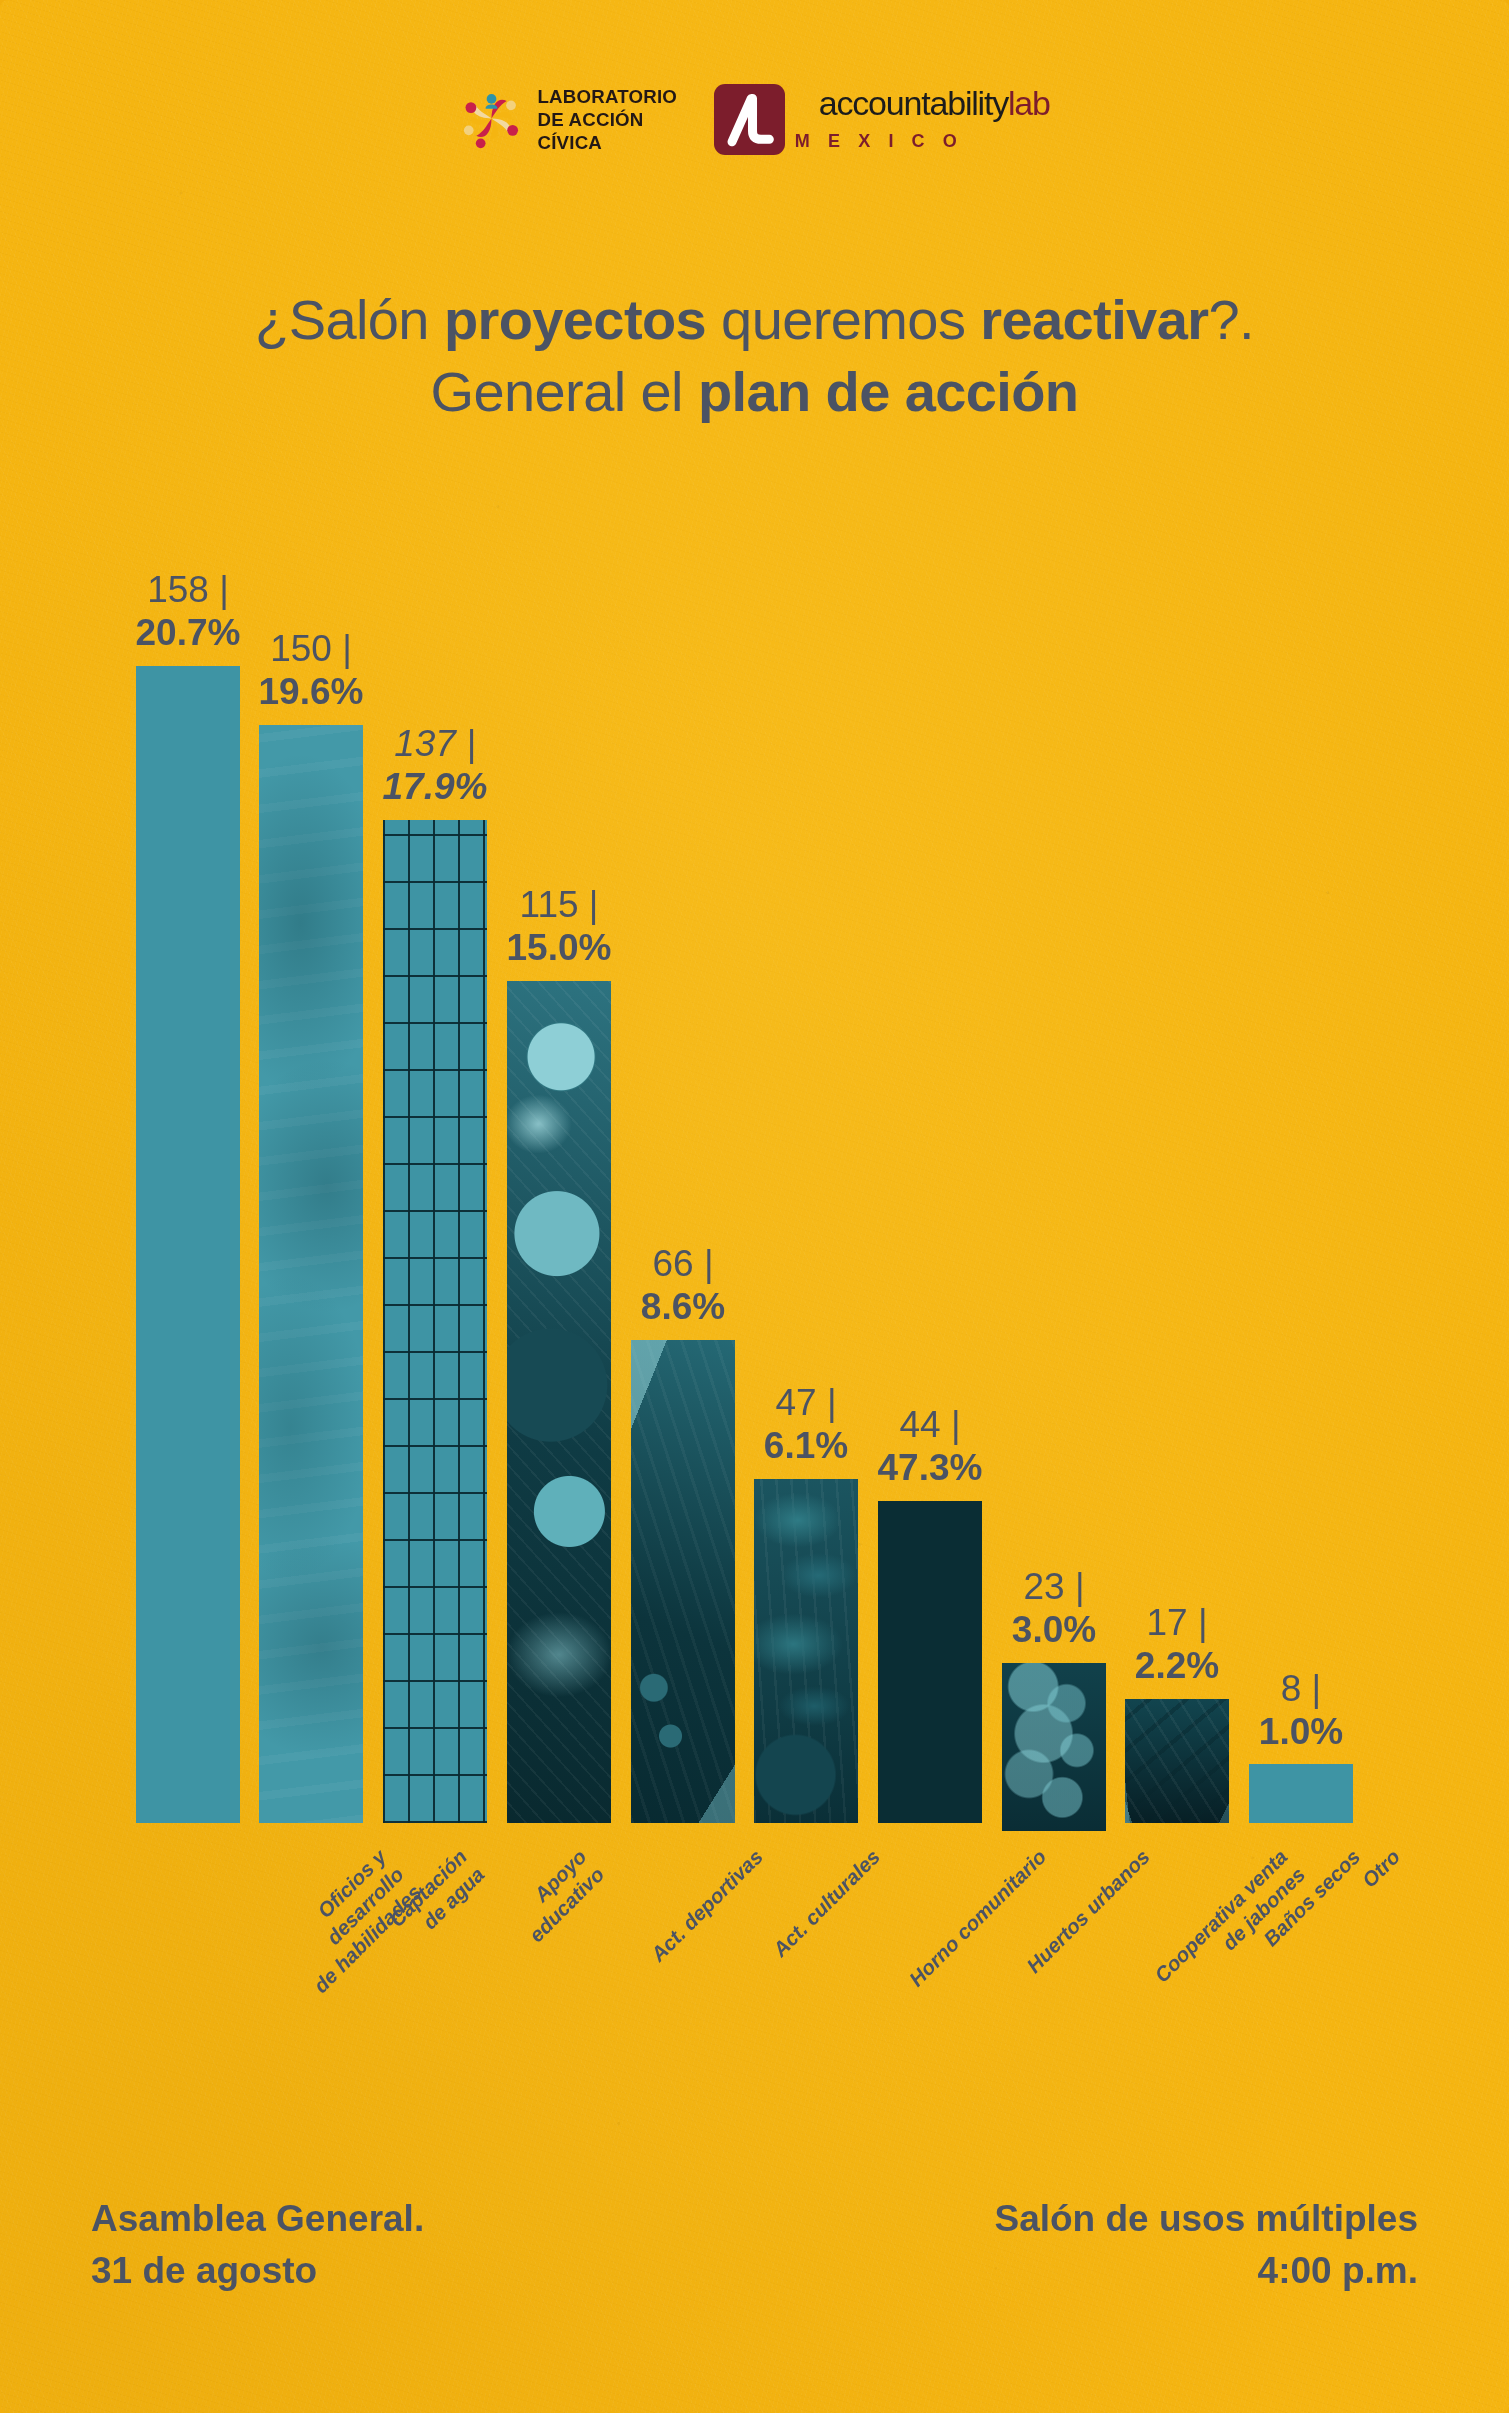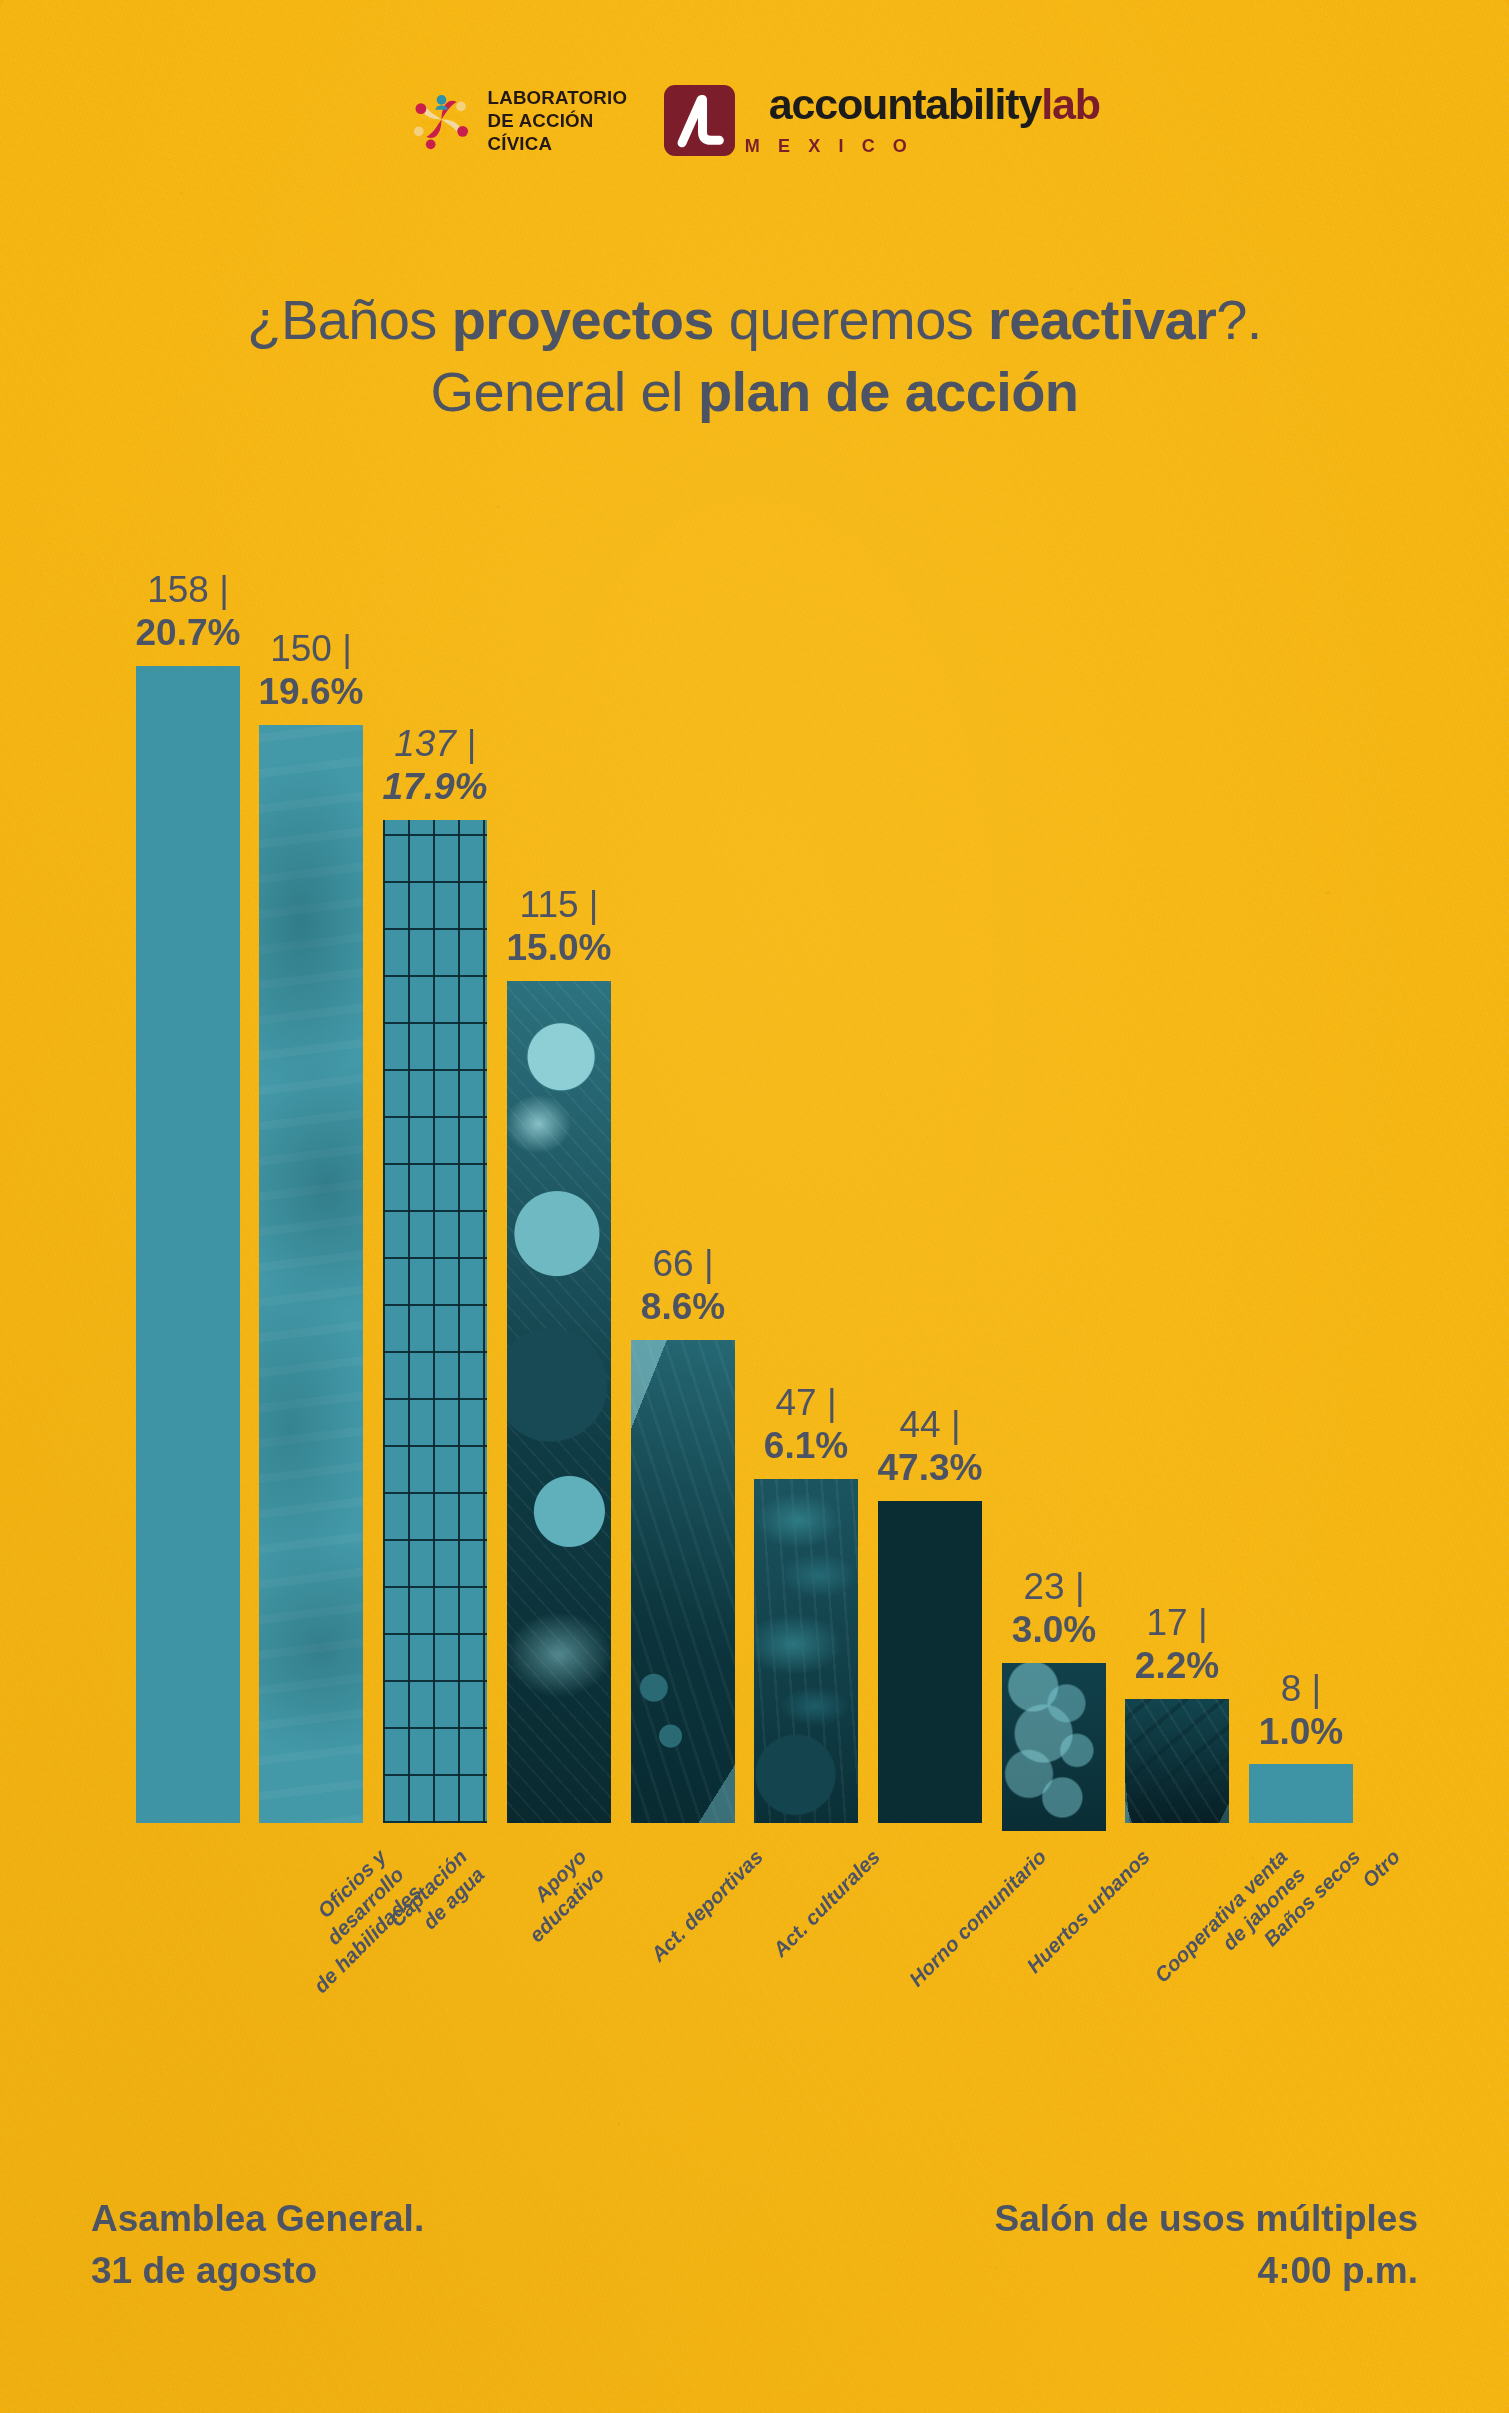--- a/index.html
+++ b/index.html
@@ -63,21 +63,21 @@
     font-size:18.7px; font-weight:700; line-height:1.24;
     color:#231815; letter-spacing:0.2px; white-space:pre-line;
   }
   
   #al-logo { display:flex; align-items:center; gap:9.7px; }
   #al-mark {
     width:71px; height:71px; background:#7C1D2C;
     border-radius:11px; position:relative; flex:none;
   }
   #al-word-wrap { display:flex; flex-direction:column; gap:1.2px; }
-  #al-word { font-size:43px; font-weight:700; line-height:.96; letter-spacing:-1.2px;margin-left:24px; }
+  #al-word { font-size:34px; font-weight:400; line-height:.96; letter-spacing:-1.2px;margin-left:24px; }
   #al-word .dark { color:#1C1C1C; }
   #al-word .red  { color:#7C1D2C; }
   #al-sub {
     font-size:18px; font-weight:700; color:#7C1D2C;
     letter-spacing:6.6px; margin-top:10px;
   }
 
   
   #title {
     position:absolute; top:284px; left:0; width:1509px;
@@ -262,21 +262,21 @@
         <div id="al-word">
           <span class="dark">accountability</span><span class="red">lab</span>
         </div>
         <div id="al-sub">M E X I C O</div>
       </div>
     </div>
 
   </div>
 
   <h1 id="title">
-    <span><span>¿Baños </span><b>proyectos</b><span> queremos </span><b>reactivar</b><span>?.</span></span><br><span><span>General el </span><b>plan de acción</b></span>
+    <span><span>¿Salón </span><b>proyectos</b><span> queremos </span><b>reactivar</b><span>?.</span></span><br><span><span>General el </span><b>plan de acción</b></span>
   </h1>
 
   <div id="chart">
       <div class="bar-group" style="left: 136px; width: 104px; bottom: 590px; height: 891px;">
         <div class="bar" style="height: 1157px;">
           <div class="tex t-tools"></div>
         </div>
         <div class="lbl" style="bottom: 1168px;">
           <span class="n">158 |</span>
           <span class="p">20.7%</span>

